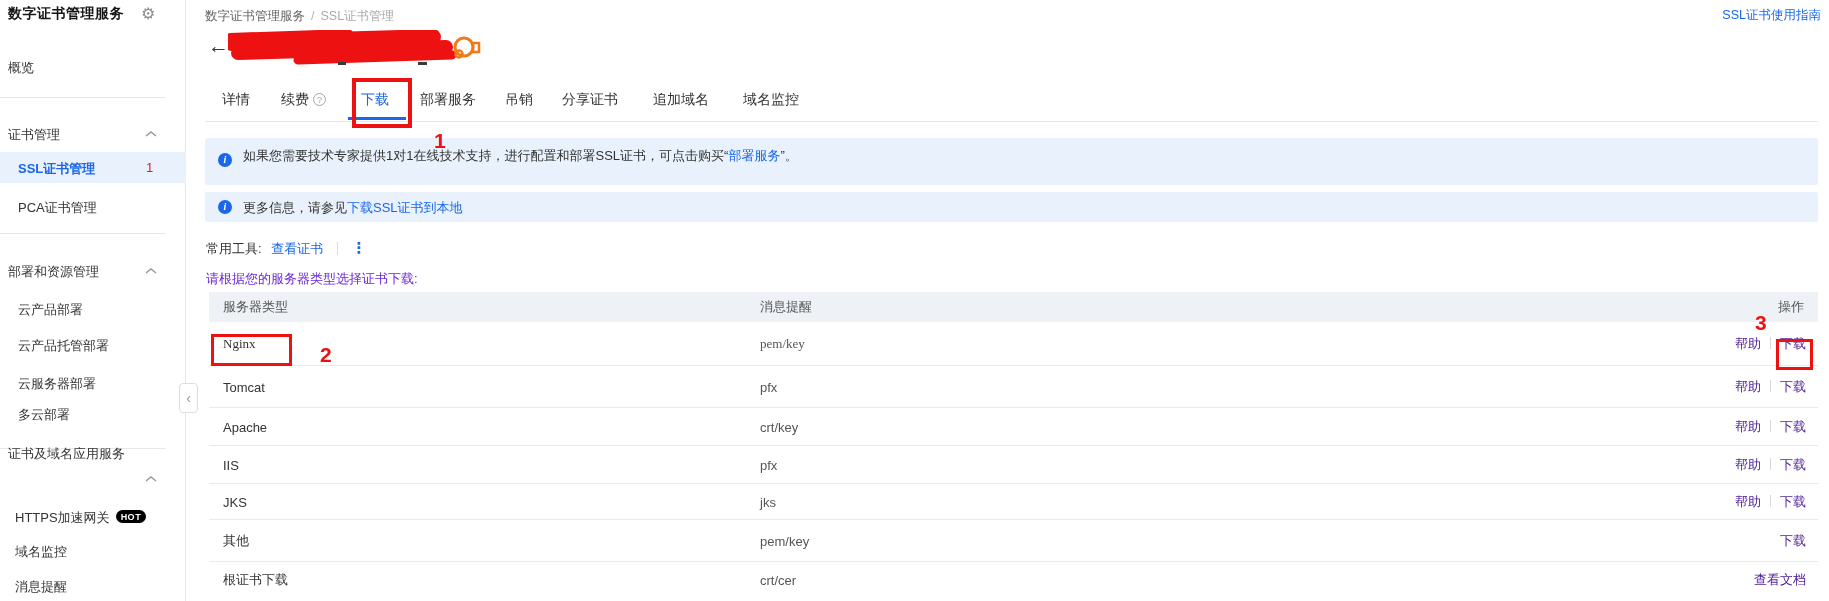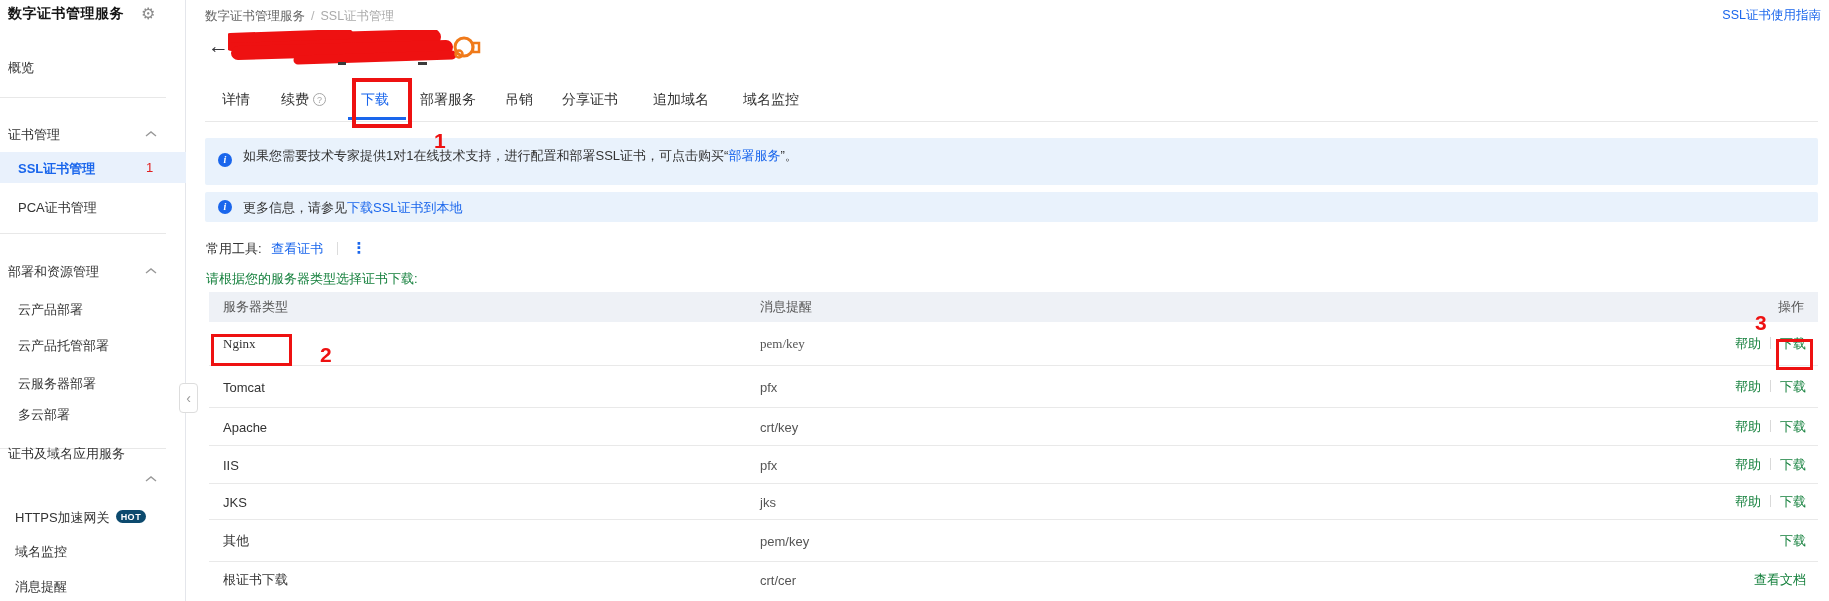--- a/index.html
+++ b/index.html
@@ -11,21 +11,21 @@
   #sidebar { position:absolute; left:0; top:0; width:186px; height:601px; background:#fff; border-right:1px solid #e4e6eb; }
   .sb-title { position:absolute; left:8px; top:5px; font-size:14px; font-weight:bold; color:#161616; letter-spacing:.5px; }
   .gear { position:absolute; left:141px; top:4px; font-size:16px; color:#8c8c8c; cursor:pointer; }
   .sb-item { position:absolute; left:8px; color:#333; cursor:pointer; }
   .sb-sub { left:18px; }
   .sb-divider { position:absolute; left:0; width:166px; height:1px; background:#e8e8e8; }
   .chev { position:absolute; left:145px; width:12px; height:8px; }
   .sel-bg { position:absolute; left:0; top:152px; width:186px; height:31px; background:#e9f1fc; }
   .sb-active { color:#1a66ec; font-weight:bold; }
   .count-badge { position:absolute; left:146px; top:160px; color:#e02020; }
-  .hot-badge { display:inline-block; margin-left:6px; background:#0c4a6e; color:#fff; font-size:9px; font-weight:bold; padding:2px 5px 1px; border-radius:9px; position:relative; top:-2px; letter-spacing:.5px; }
+  .hot-badge { display:inline-block; margin-left:6px; background:#000000; color:#fff; font-size:9px; font-weight:bold; padding:2px 5px 1px; border-radius:9px; position:relative; top:-2px; letter-spacing:.5px; }
   #collapse-handle { position:absolute; left:179px; top:383px; width:19px; height:30px; background:#fff; border:1px solid #ddd; border-radius:4px; color:#999; font-size:14px; line-height:28px; text-align:center; cursor:pointer; z-index:6; }
 
   
   .breadcrumb { position:absolute; left:205px; top:8px; font-size:12.5px; color:#666; }
   .breadcrumb .sep { color:#b3b3b3; margin:0 6px; }
   .breadcrumb .cur { color:#ababab; }
   .guide-link { position:absolute; right:8px; top:7px; font-size:12.5px; color:#1a66ec; cursor:pointer; }
   .back-arrow { position:absolute; left:208px; top:34px; font-size:21px; color:#38383d; cursor:pointer; font-weight:bold; }
   .scribble { position:absolute; left:228px; top:30px; }
   .peek { position:absolute; height:3px; background:#3a3a3a; top:62px; }
@@ -43,33 +43,33 @@
   #banner1 { top:138px; height:47px; }
   #banner2 { top:192px; height:30px; }
   .info-icon { position:absolute; left:13px; width:14px; height:14px; background:#1a66ec; border-radius:50%; color:#fff; font-size:10px; font-weight:bold; text-align:center; line-height:14px; font-family:"Liberation Serif","DejaVu Serif",serif; font-style:italic; }
   .banner-line { position:absolute; left:38px; font-size:13px; color:#333; white-space:nowrap; }
   .blue-link { color:#1a66ec; cursor:pointer; }
 
   
   .tools-row { position:absolute; left:206px; top:239px; font-size:13px; color:#333; }
   .vsep { display:inline-block; width:1px; height:13px; background:#dcdcdc; margin:0 10px; vertical-align:-2px; }
   .kebab { color:#1a66ec; font-weight:bold; font-size:15px; cursor:pointer; letter-spacing:0; }
-  .hint-row { position:absolute; left:206px; top:270px; font-size:13px; color:#15803d; }
+  .hint-row { position:absolute; left:206px; top:270px; font-size:13px; color:#6d28d9; }
 
   
   #dl-table { position:absolute; left:209px; top:292px; width:1609px; }
   .t-header { position:relative; height:30px; background:#eef1f6;font-family:Liberation Mono, monospace; }
   .t-row { position:relative; border-bottom:1px solid #e9e9e9; }
   .cell { position:absolute; top:50%; transform:translateY(-50%); white-space:nowrap; }
   .c1 { left:14px; color:#333; }
   .c2 { left:551px; color:#555; }
   .c3 { right:12px; color:#1a66ec; }
   .t-header .cell { color:#555; }
   .t-header .c3 { color:#555; right:14px; }
-  .act-link { color:#15803d; cursor:pointer; }
+  .act-link { color:#4c1d95; cursor:pointer; }
   .act-sep { display:inline-block; width:1px; height:12px; background:#d9d9d9; margin:0 9px; vertical-align:-1px; }
 
   
   .anno-box { position:absolute; border:4px solid #ee1111; z-index:5; pointer-events:none; }
   .anno-num { position:absolute; color:#ee1111; font-weight:bold; z-index:5; font-size:21px; }
 </style>
 </head>
 <body>
 
 <div id="screen">

